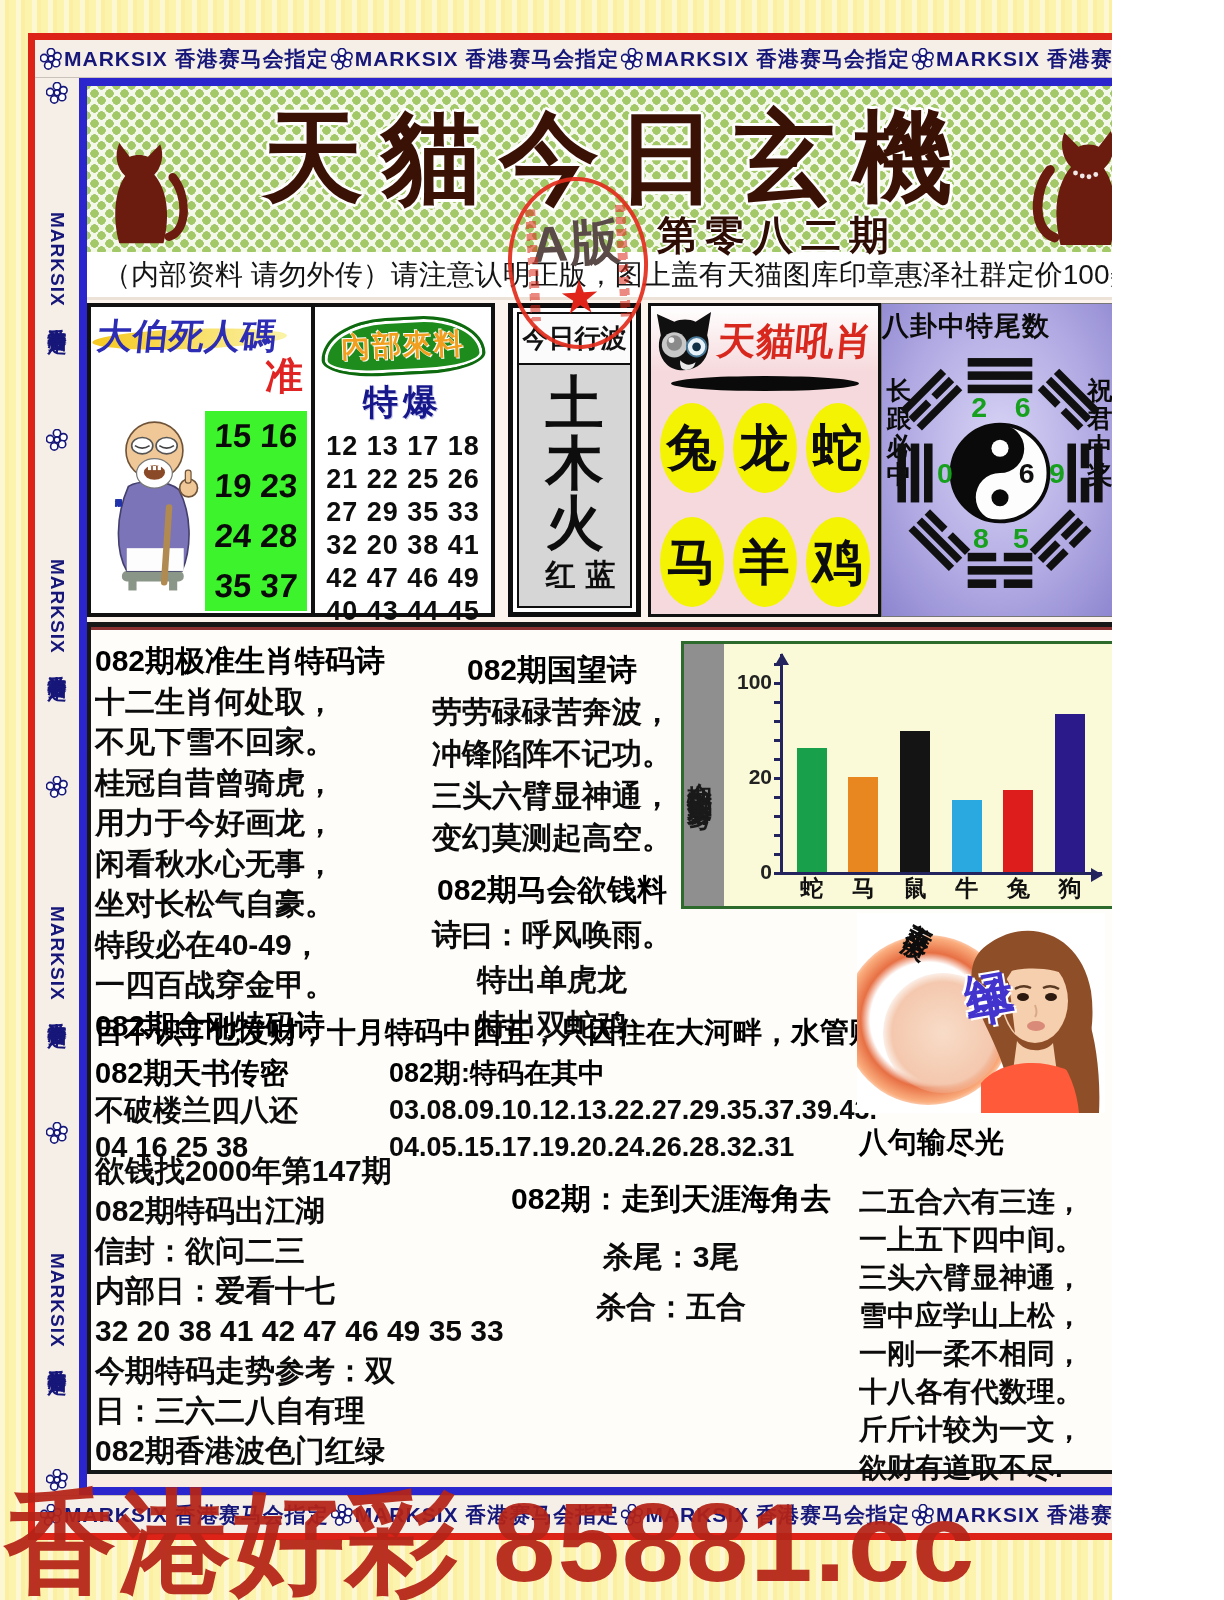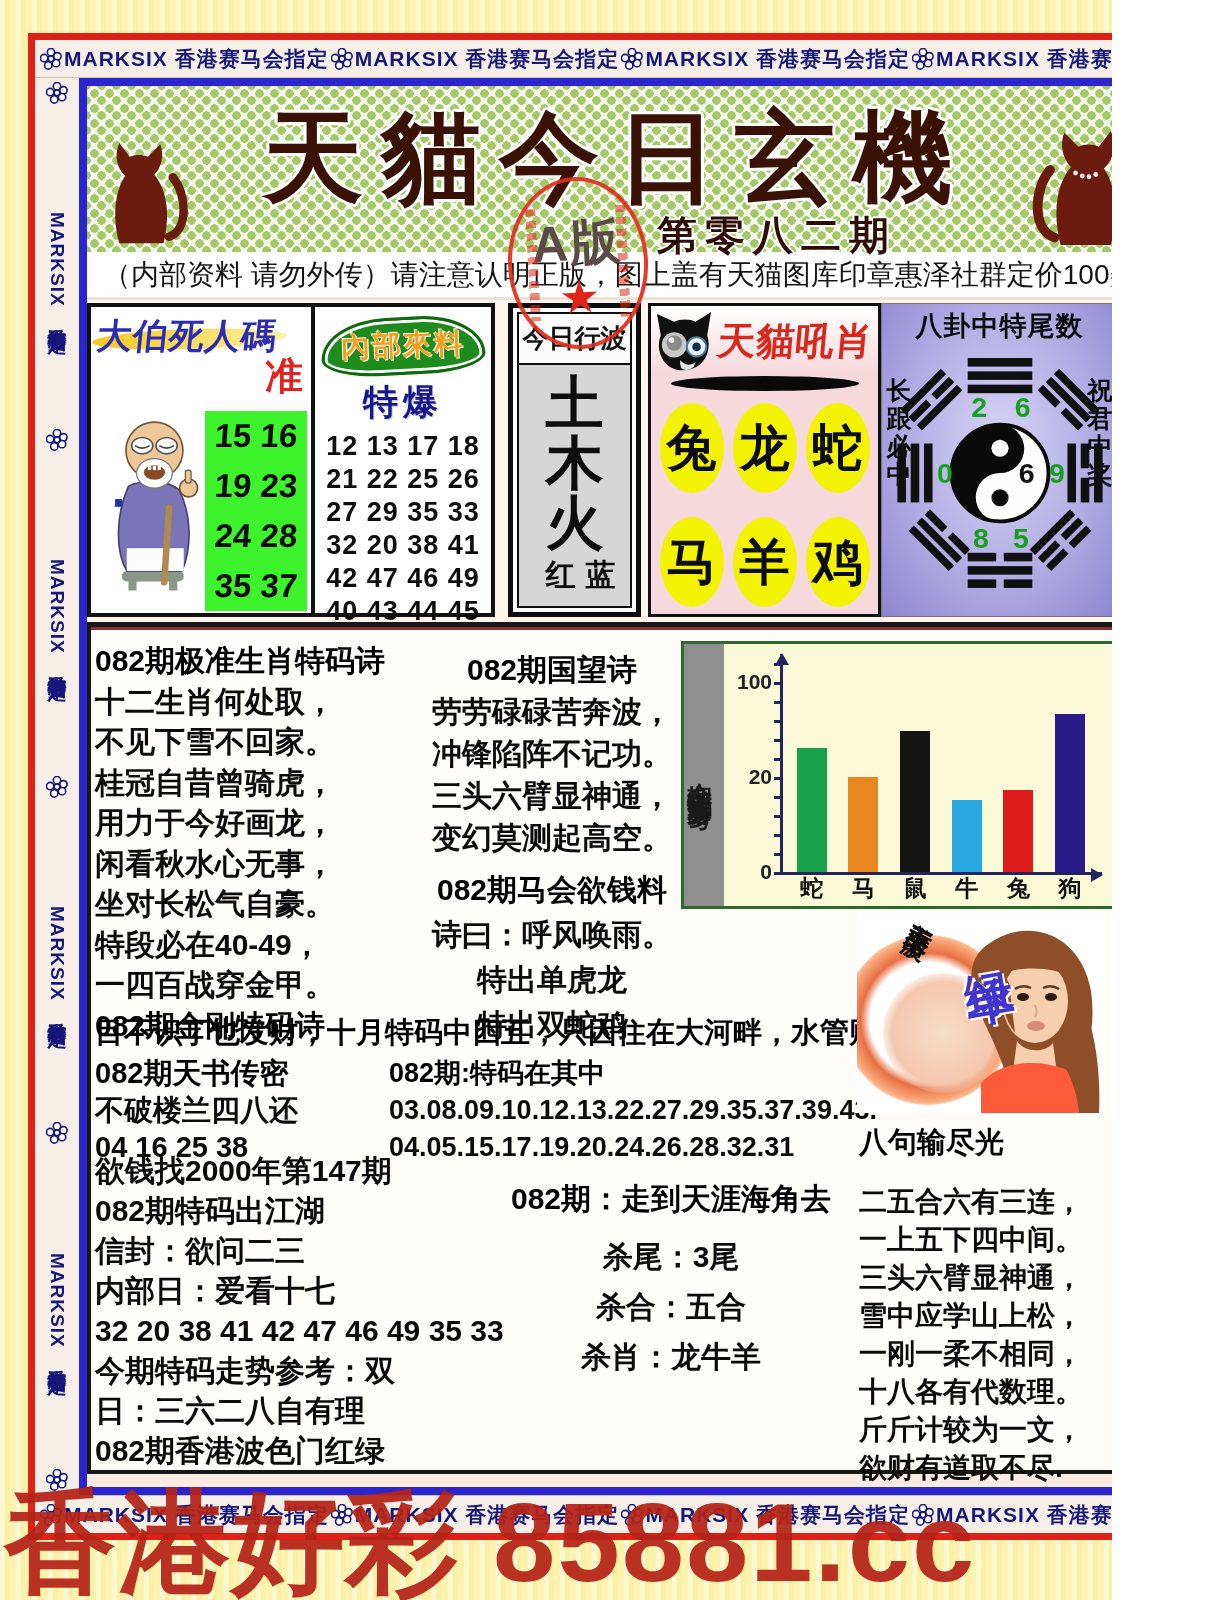--- a/index.html
+++ b/index.html
@@ -88,21 +88,21 @@
     background:linear-gradient(#ffffff,#f6d9dc); }
   .houxiao-title { flex:1; text-align:center; font-size:38px; font-weight:bold; color:#d8281e;
     transform:skewX(-5deg); letter-spacing:1px; white-space:nowrap; }
   .houxiao-shadow { width:188px; height:15px; background:#0a0a0a; border-radius:50%; margin:4px auto 2px; }
   .houxiao-grid { display:grid; grid-template-columns:repeat(3,1fr); row-gap:24px; padding:10px 4px 0; place-items:center; }
   .zodiac-oval { width:64px; height:90px; border-radius:50%; background:#f3f303;
     display:flex; align-items:center; justify-content:center; font-size:50px; font-weight:bold; color:#0c0c0c; }
   .box-bagua { position:absolute; left:794px; top:3px; width:237px; height:314px;
     background:radial-gradient(ellipse at 50% 45%, #d8d4f5 0%, #b3ace4 55%, #8d85cf 100%);
     border:1px solid #777; }
-  .bagua-title { text-align:center; font-size:27px; font-weight:bold; color:#0b0b0b; padding-top:4px; letter-spacing:1px; }
+  .bagua-title { font-size:27px; font-weight:bold; color:#0b0b0b; padding-top:4px; letter-spacing:1px; }
   .bagua-side { position:absolute; width:28px; font-size:25px; font-weight:bold; color:#0a0a0a;
     line-height:28px; text-align:center; word-break:break-all; }
   .bagua-side.l { left:3px; top:72px; } .bagua-side.r { right:3px; top:72px; }
   .bagua-svg { position:absolute; left:50%; top:38px; transform:translateX(-50%); }
   
   .main-box { position:relative; margin:0; width:1050px; height:852px; background:#fffdfa;
     border:4px solid #171717; border-top:5px solid #171717; box-shadow:inset 0 3px 0 #8a3030; }
   .main-box > div { position:absolute; }
   .poem-title { font-weight:bold; white-space:nowrap; }
   .pline { white-space:nowrap; font-weight:bold; color:#0b0b0b; }
@@ -641,21 +641,20 @@
             <div class="pline">今期特码走势参考：双</div>
             <div class="pline">日：三六二八自有理</div>
             <div class="pline">082期香港波色门红绿</div>
           </div>
 
         <div class="sha-block">
           <span class="poem-title">082期：走到天涯海角去</span>
           <div>
               <div class="pline">杀尾：3尾</div>
               <div class="pline">杀合：五合</div>
-              <div class="pline">杀肖：龙牛羊</div>
             </div>
         </div>
 
         <div class="photo-box">
           <div class="crescent"></div>
           <div class="crescent2"></div>
           <svg class="photo-woman" width="178" height="200" viewBox="0 0 178 200">
             <path d="M58,32 C98,2 152,20 162,78 C168,120 156,162 126,200 L84,200 C80,150 58,120 46,88 C38,58 44,42 58,32 Z" fill="#8e4f28"></path>
             <ellipse cx="106" cy="88" rx="33" ry="42" fill="#f6cfae"></ellipse>
             <path d="M70,62 C82,40 130,38 140,64 C128,54 90,52 70,62 Z" fill="#8e4f28"></path>

